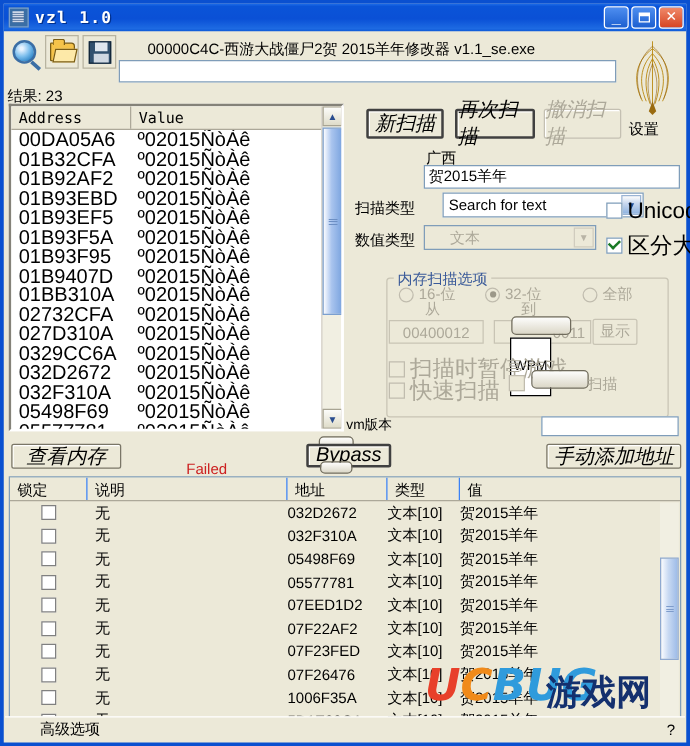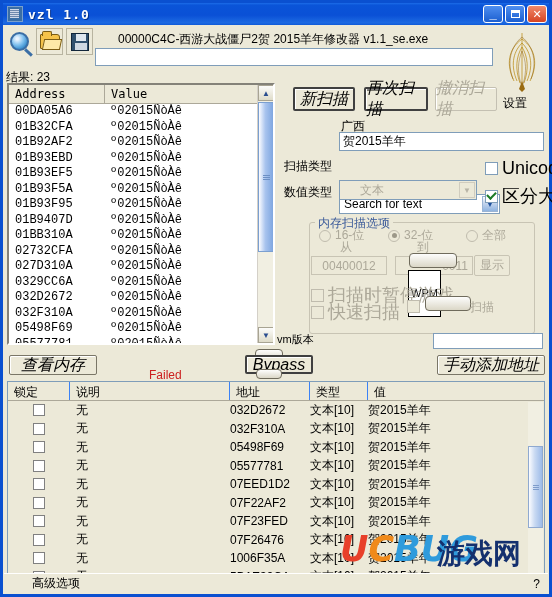--- a/index.html
+++ b/index.html
@@ -94,21 +94,21 @@
   }
   .lb-head{
     height:19px;background:#ece9d8;border-bottom:1px solid #aca899;
     display:flex;font-family:"DejaVu Sans Mono","Liberation Mono",monospace;
     font-size:12px;color:#000;box-sizing:border-box;
   }
   .lb-head span{padding:2px 0 0 6px;box-sizing:border-box;}
   .lb-head .c1{width:96px;border-right:1px solid #aca899;}
   .lb-head .c2{width:150px;}
   .lb-body{height:241px;overflow:hidden;background:#fff;}
-  .lb-row{display:flex;height:15.5px;font-family:Liberation Mono, monospace;font-size:12px;color:#000;}
+  .lb-row{display:flex;height:15.5px;font-family:Liberation Sans, sans-serif;font-size:16px;color:#000;}
   .lb-row .a{width:96px;padding-left:6px;box-sizing:border-box;}
   .lb-row .v{padding-left:5px;}
   .lb-scroll{
     position:absolute;right:0;top:0;width:16px;height:258px;background:#f1efe2;
     border-left:1px solid #d4d0c8;box-sizing:border-box;
   }
   .sb-arrow{width:16px;height:16px;background:linear-gradient(to bottom,#fcfcfa,#dfdcc9);
     border:1px solid #a8a493;box-sizing:border-box;display:flex;align-items:center;justify-content:center;
     font-size:8px;color:#2a4d8f;}
   .sb-thumb{position:absolute;left:0;top:17px;width:16px;height:150px;
@@ -361,21 +361,21 @@
   <div class="vm-ver">vm版本</div>
 
   <div class="sbtn strong" style="left:290px;top:84px;width:62px;">新扫描</div>
   <div class="sbtn strong" style="left:361px;top:84px;width:64px;">再次扫描</div>
   <div class="sbtn dis" style="left:432px;top:84px;width:62px;">撤消扫描</div>
 
   <div class="lbl" style="left:338px;top:115px;">广西</div>
   <div class="tfield" style="left:336px;top:129px;width:205px;height:19px;">贺2015羊年</div>
 
   <div class="lbl" style="left:281px;top:155px;">扫描类型</div>
-  <div class="combo" style="left:336px;top:151px;width:161px;margin-top:40px;">
+  <div class="combo" style="left:351px;top:151px;width:161px;">
     <span>Search for text</span>
     <span class="arrow">▼</span>
   </div>
   <div class="cb" style="left:482px;top:155px;">
     <span class="box"></span>
     <span>Unicode</span>
   </div>
 
   <div class="lbl" style="left:281px;top:181px;">数值类型</div>
   <div class="combo dis" style="left:336px;top:177px;width:138px;">

